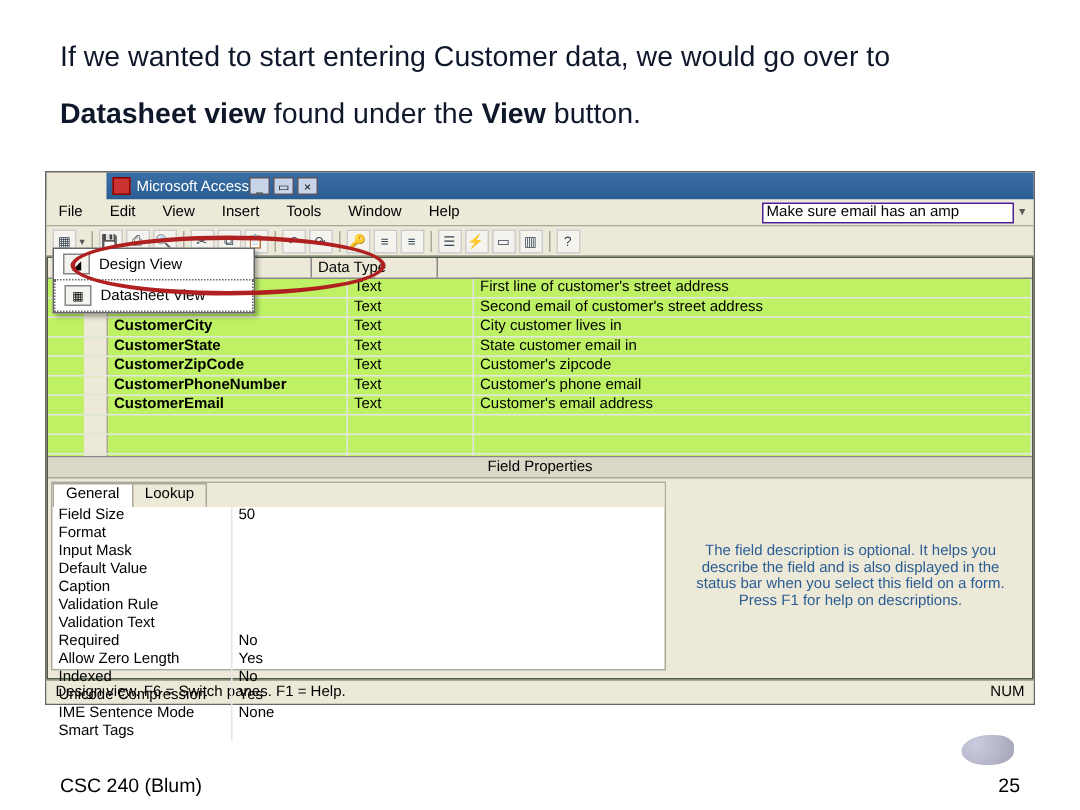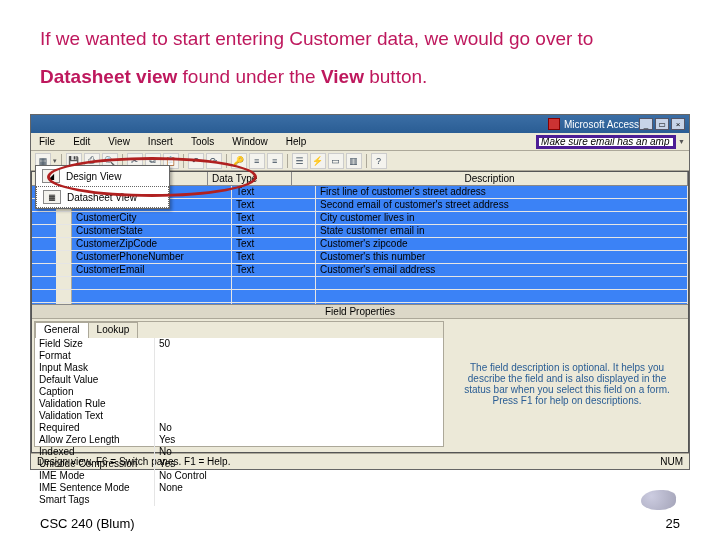--- a/index.html
+++ b/index.html
@@ -1,40 +1,40 @@
 <!DOCTYPE html>
 <html><head>
 <meta charset="utf-8">
 <style>
   * { box-sizing: border-box; margin: 0; padding: 0; }
   body { width: 720px; height: 540px; background: #fff; font-family: Arial, sans-serif; position: relative; }
   .slide { padding: 20px 40px 10px 40px; }
-  .caption { font-size: 19px; line-height: 2.0; color: #be185d; }
+  .caption { font-size: 19px; line-height: 2.0; color: #0f172a; }
   .bold { font-weight: bold; }
   .app { margin: 8px 30px 0 30px; border: 1px solid #666; background: #ece9d8; font-family: Tahoma, sans-serif; font-size: 10px; color: #000; position: relative; }
-  .titlebar { background: linear-gradient(#3b6ea5,#2a5d94); color:#fff; height:18px; display:flex; align-items:center; padding:0 4px; justify-content:flex-end;}
+  .titlebar { background: linear-gradient(#3b6ea5,#2a5d94); color:#fff; height:18px; display:flex; align-items:center; padding:0 4px; justify-content:flex-start;margin-left:40px;}
   .titlebar .left { display:flex; align-items:center; gap:4px;}
   .titlebar .icon { width:12px;height:12px;background:#c33;border:1px solid #800;}
   .winbtns { display:flex; gap:2px;}
   .winbtn { width:14px;height:12px;background:#c8d4e8;border:1px solid #556;display:flex;align-items:center;justify-content:center;font-size:8px;color:#000;}
   .menubar { background:#ece9d8;border-bottom:1px solid #aca899;display:flex;align-items:center;height:18px;padding:0 4px;gap:2px;justify-content:space-between;}
   .menus{display:flex;gap:10px;}
   .menuitem{padding:1px 4px;}
   .helpbox{display:flex;align-items:center;gap:2px;}
-  .helpbox input{width:140px;height:14px;font-size:10px;border:3px solid #4c1d95;padding:0 2px;font-style:italic;}
+  .helpbox input{width:168px;height:14px;font-size:10px;border:1px solid #4c1d95;padding:0 2px;}
   .tri{font-size:7px;color:#555;}
   .toolbars{background:#ece9d8;border-bottom:1px solid #aca899;padding:2px 4px;display:flex;gap:2px;align-items:center;height:20px;}
   .tbtn{width:16px;height:16px;border:1px solid #ccc;background:#f4f3ee;display:flex;align-items:center;justify-content:center;font-size:9px;color:#345;}
   .sep{width:1px;height:14px;background:#aca899;margin:0 2px;}
   .workspace{background:#7a96b0;padding:0;position:relative;height:282px;}
-  .childwin{position:absolute;left:0;top:0;right:0;bottom:0;background:#3b82f6;border:1px solid #555;}
+  .childwin{position:absolute;left:0;top:0;right:0;bottom:0;background:#bef264;border:1px solid #555;}
   .gridheader{display:flex;background:#ece9d8;border-bottom:1px solid #888;font-size:10px;height:14px;}
   .gridheader div{border-right:1px solid #888;padding:0 4px;display:flex;align-items:center;}
   .col-sel{width:16px;}
-  .col-field{width:160px;}
+  .col-field{width:160px;font-weight:bold;}
   .col-type{width:84px;}
   .col-desc{flex:1;justify-content:center;}
   .gridbody{overflow:hidden;}
   .row{display:flex;height:13px;font-size:10px;border-bottom:1px solid #e5e5e5;padding-left:24px;}
   .row div{border-right:1px solid #e5e5e5;padding:0 4px;overflow:hidden;white-space:nowrap;}
   .row .col-sel{background:#ece9d8;border-right:1px solid #aca899;}
   .propsplit{position:absolute;left:0;right:0;bottom:0;height:148px;background:#ece9d8;border-top:1px solid #888;}
   .propheader{text-align:center;font-size:10px;padding:1px;background:#dcd8c8;border-bottom:1px solid #aca899;}
   .proppane{display:flex;height:130px;}
   .propleft{width:410px;background:#fff;border:1px solid #aca899;margin:2px;}
@@ -130,21 +130,20 @@
     </div>
   </div>
   <div class="ellipse"></div>
 
   <div class="workspace">
     <div class="childwin">
       <div class="gridheader">
         <div class="col-sel"></div>
         <div class="col-field">Field Name</div>
         <div class="col-type">Data Type</div>
-        <div class="col-desc">Description</div>
       </div>
       <div class="gridbody" id="gridbody">
           <div class="row">
             <div class="col-sel"></div>
             <div class="col-field">CustomerStreet1</div>
             <div class="col-type">Text</div>
             <div class="col-desc" style="justify-content:flex-start">First line of customer's street address</div>
           </div>
           <div class="row">
             <div class="col-sel"></div>
@@ -167,21 +166,21 @@
           <div class="row">
             <div class="col-sel"></div>
             <div class="col-field">CustomerZipCode</div>
             <div class="col-type">Text</div>
             <div class="col-desc" style="justify-content:flex-start">Customer's zipcode</div>
           </div>
           <div class="row">
             <div class="col-sel"></div>
             <div class="col-field">CustomerPhoneNumber</div>
             <div class="col-type">Text</div>
-            <div class="col-desc" style="justify-content:flex-start">Customer's this number</div>
+            <div class="col-desc" style="justify-content:flex-start">Customer's phone email</div>
           </div>
           <div class="row">
             <div class="col-sel"></div>
             <div class="col-field">CustomerEmail</div>
             <div class="col-type">Text</div>
             <div class="col-desc" style="justify-content:flex-start">Customer's email address</div>
           </div>
           <div class="row">
             <div class="col-sel"></div>
             <div class="col-field"></div>
@@ -249,24 +248,20 @@
                 </div>
                 <div class="proprow">
                   <div class="lbl">Indexed</div>
                   <div class="val">No</div>
                 </div>
                 <div class="proprow">
                   <div class="lbl">Unicode Compression</div>
                   <div class="val">Yes</div>
                 </div>
                 <div class="proprow">
-                  <div class="lbl">IME Mode</div>
-                  <div class="val">No Control</div>
-                </div>
-                <div class="proprow">
                   <div class="lbl">IME Sentence Mode</div>
                   <div class="val">None</div>
                 </div>
                 <div class="proprow">
                   <div class="lbl">Smart Tags</div>
                   <div class="val"></div>
                 </div>
               </div>
           </div>
           <div class="propright">The field description is optional. It helps you describe the field and is also displayed in the status bar when you select this field on a form. Press F1 for help on descriptions.</div>

